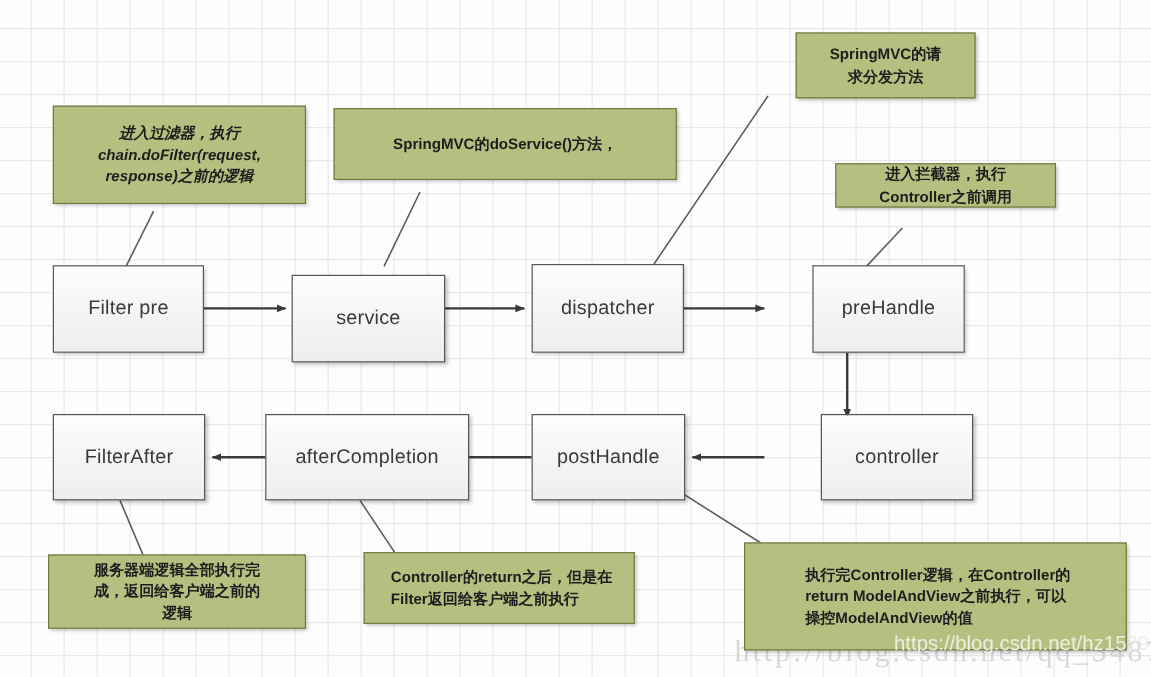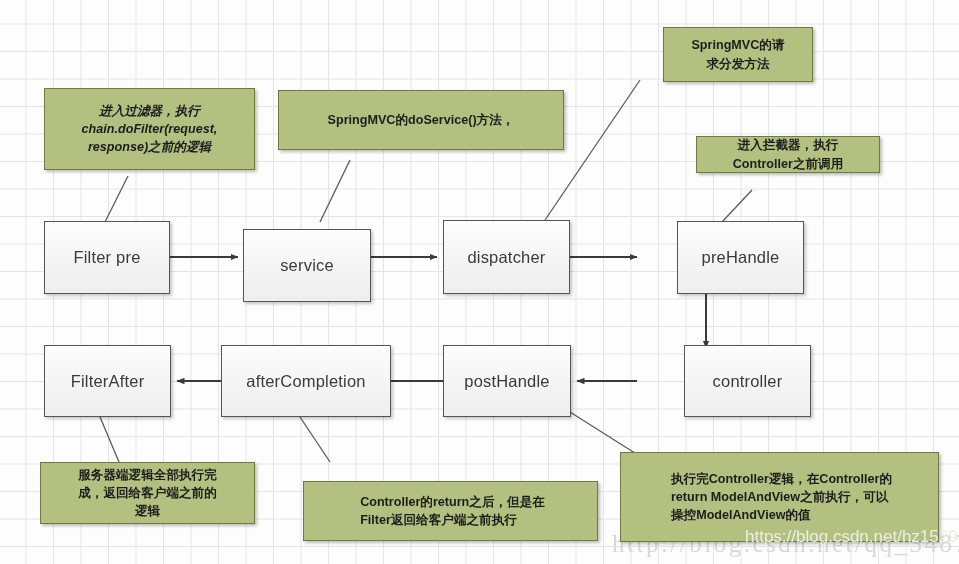--- a/index.html
+++ b/index.html
@@ -139,21 +139,21 @@
   </div>
 
   <div class="note" style="left:40px;top:462px;width:215px;height:62px;">
     <div>
       <span>服务器端逻辑全部执行完</span>
       <span>成，返回给客户端之前的</span>
       <span>逻辑</span>
     </div>
   </div>
 
-  <div class="note" style="left:303px;top:460px;width:295px;height:60px;margin-top:21px;">
+  <div class="note" style="left:303px;top:460px;width:226px;height:60px;">
     <div style="text-align:left;padding-left:4px;">
       <span>Controller的return之后，但是在</span>
       <span>Filter返回给客户端之前执行</span>
     </div>
   </div>
 
   <div class="note" style="left:620px;top:452px;width:319px;height:90px;">
     <div style="text-align:left;padding-left:4px;">
       <span>执行完Controller逻辑，在Controller的</span>
       <span>return ModelAndView之前执行，可以</span>

